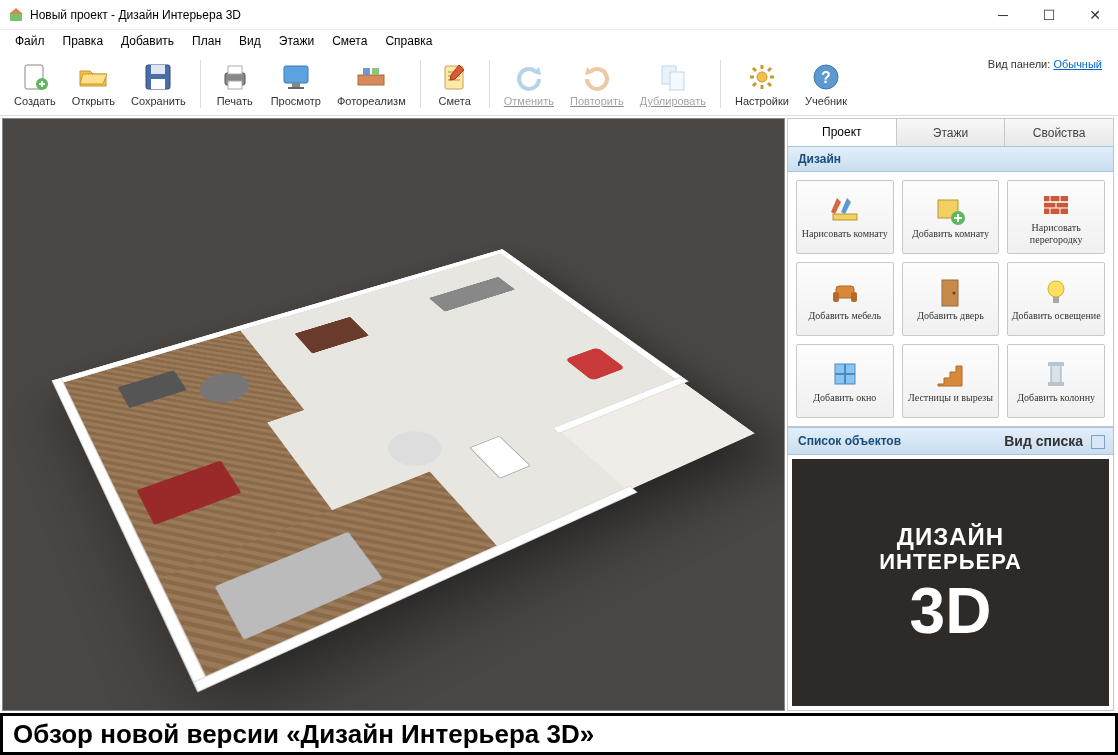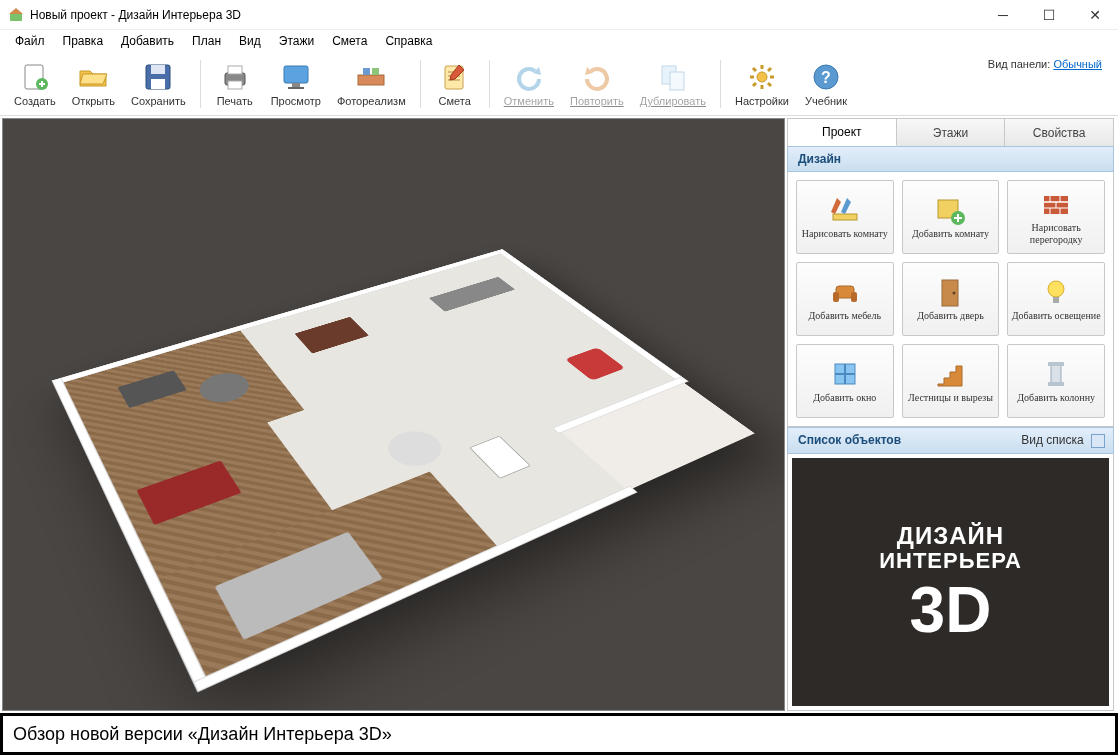--- a/index.html
+++ b/index.html
@@ -34,31 +34,31 @@
 .tab:not(.active) { color: #444; }
 
 .section-hdr { background: linear-gradient(#e3eefa,#c9deef); border: 1px solid #a8c4de; padding: 5px 10px; font-size: 12px; font-weight: bold; color: #1a4d7a; }
 
 .palette { border: 1px solid #c8c8c8; border-top: none; padding: 8px; display: grid; grid-template-columns: repeat(3, 1fr); gap: 8px; }
 .pal-btn { height: 74px; border: 1px solid #c8c8c8; background: linear-gradient(#fdfdfd,#f0f0f0); border-radius: 2px; display: flex; flex-direction: column; align-items: center; justify-content: center; cursor: default; }
 .pal-icon { width: 32px; height: 32px; display: flex; align-items: center; justify-content: center; margin-bottom: 2px; }
 .pal-label { font-size: 10px; text-align: center; line-height: 1.2; color: #333; padding: 0 2px; font-family: Liberation Serif, serif; }
 
 .obj-hdr { display: flex; align-items: center; justify-content: space-between; padding-right: 8px; }
-.list-mode { font-size: 12px; color: #333; font-weight: normal; }
+.list-mode { font-size: 14px; color: #333; font-weight: bold; }
 .list-icon { width: 14px; height: 14px; background: #d8e6f5; border: 1px solid #7aa3cc; display: inline-block; vertical-align: middle; margin-left: 4px; }
 
 .promo { flex: 1; border: 1px solid #c8c8c8; border-top: none; padding: 4px; display: flex; align-items: stretch; }
 .promo-box { flex: 1; background: #2d2a28; color: #fff; display: flex; flex-direction: column; align-items: center; justify-content: center; text-align: center; font-weight: bold; }
 .promo-line1 { font-size: 24px; letter-spacing: 1px; }
 .promo-line2 { font-size: 22px; letter-spacing: 1px; margin-top: -2px; }
 .promo-3d { font-size: 64px; font-weight: 900; line-height: 1; margin-top: 4px; }
 
 .caption-bar { height: 42px; background: #fff; border: 3px solid #000; display: flex; align-items: center; padding: 0 10px; }
-.caption-text { font-size: 18px; font-weight: 400; color: #000; }
+.caption-text { font-size: 26px; font-weight: 700; color: #000; }
 
 
 .floorplan { position: absolute; left: 50%; top: 50%; transform: translate(-50%,-52%) perspective(900px) rotateX(52deg) rotateZ(-30deg); width: 560px; height: 420px; }
 .fp-base { position: absolute; inset: 0; background: #f0ede8; box-shadow: 0 30px 60px rgba(0,0,0,0.5); }
 .fp-wall { position: absolute; background: #fff; border: 1px solid #ddd; }
 .fp-room { position: absolute; }
 .fp-floor-wood { background: linear-gradient(45deg,#8b6a4a 25%,#9b7a5a 25%,#9b7a5a 50%,#8b6a4a 50%,#8b6a4a 75%,#9b7a5a 75%); background-size: 12px 12px; }
 .fp-floor-tile { background: #e8e6e0; }
 .fp-obj { position: absolute; border-radius: 2px; }
 </style>

